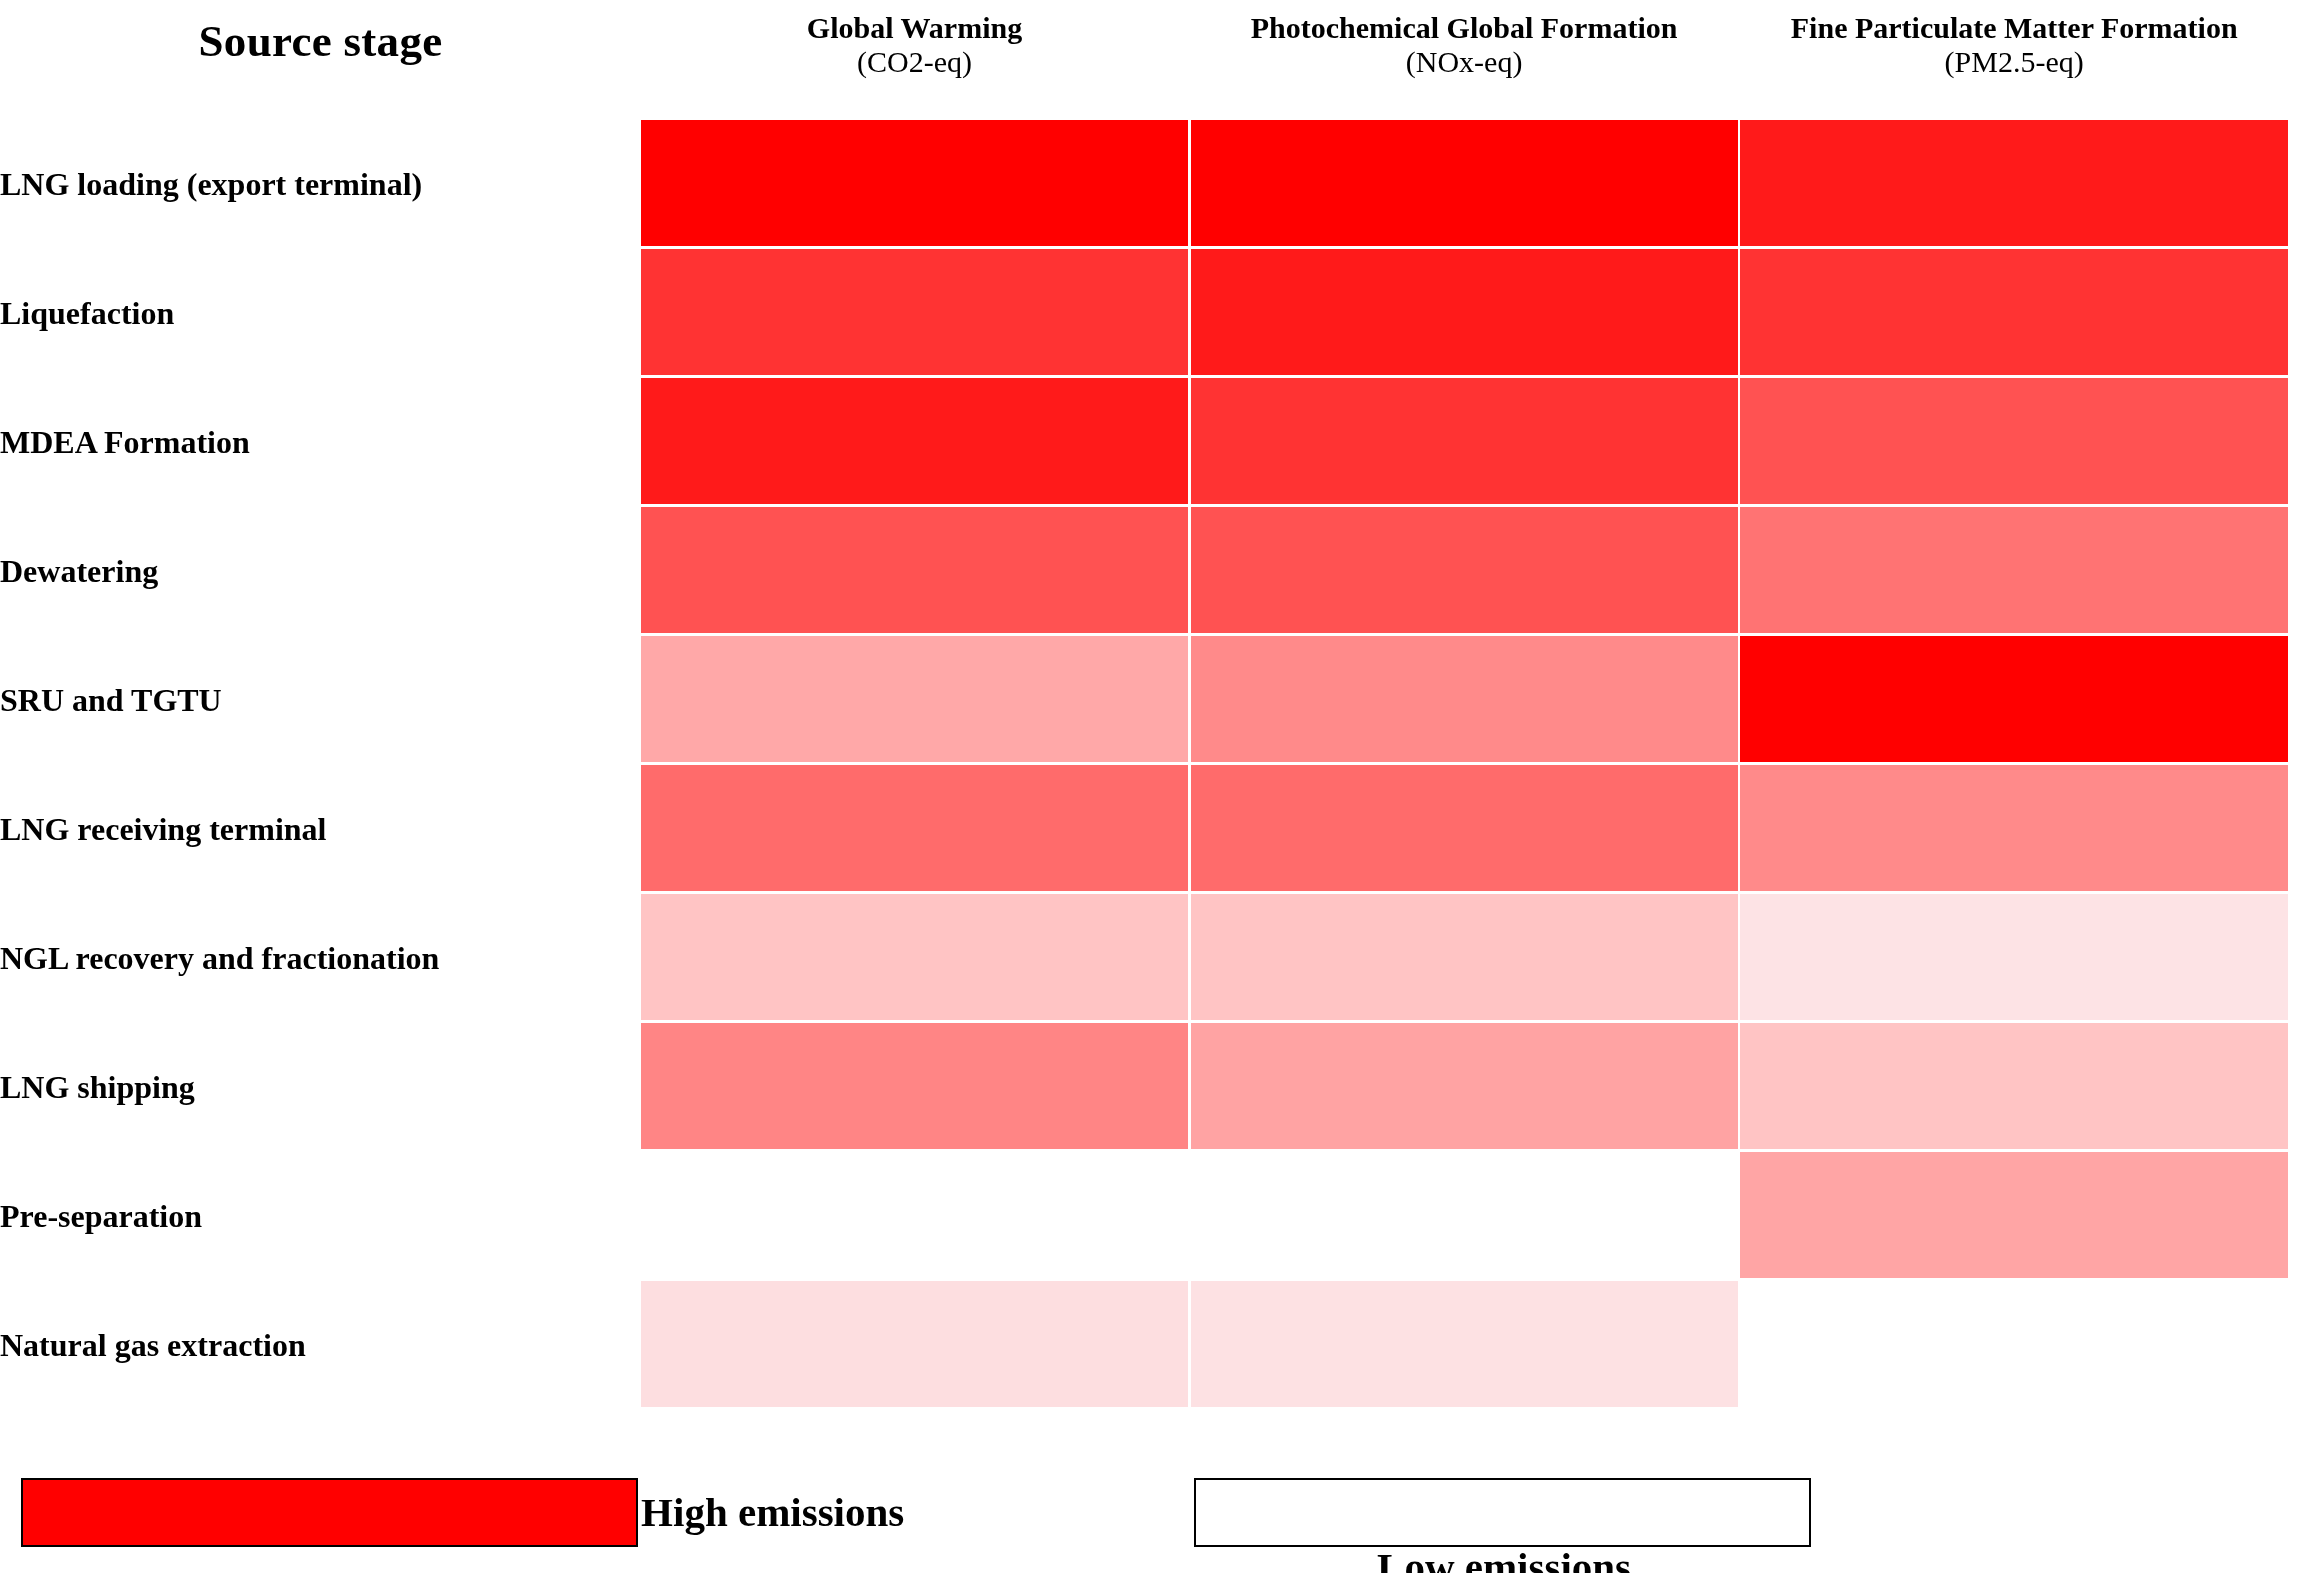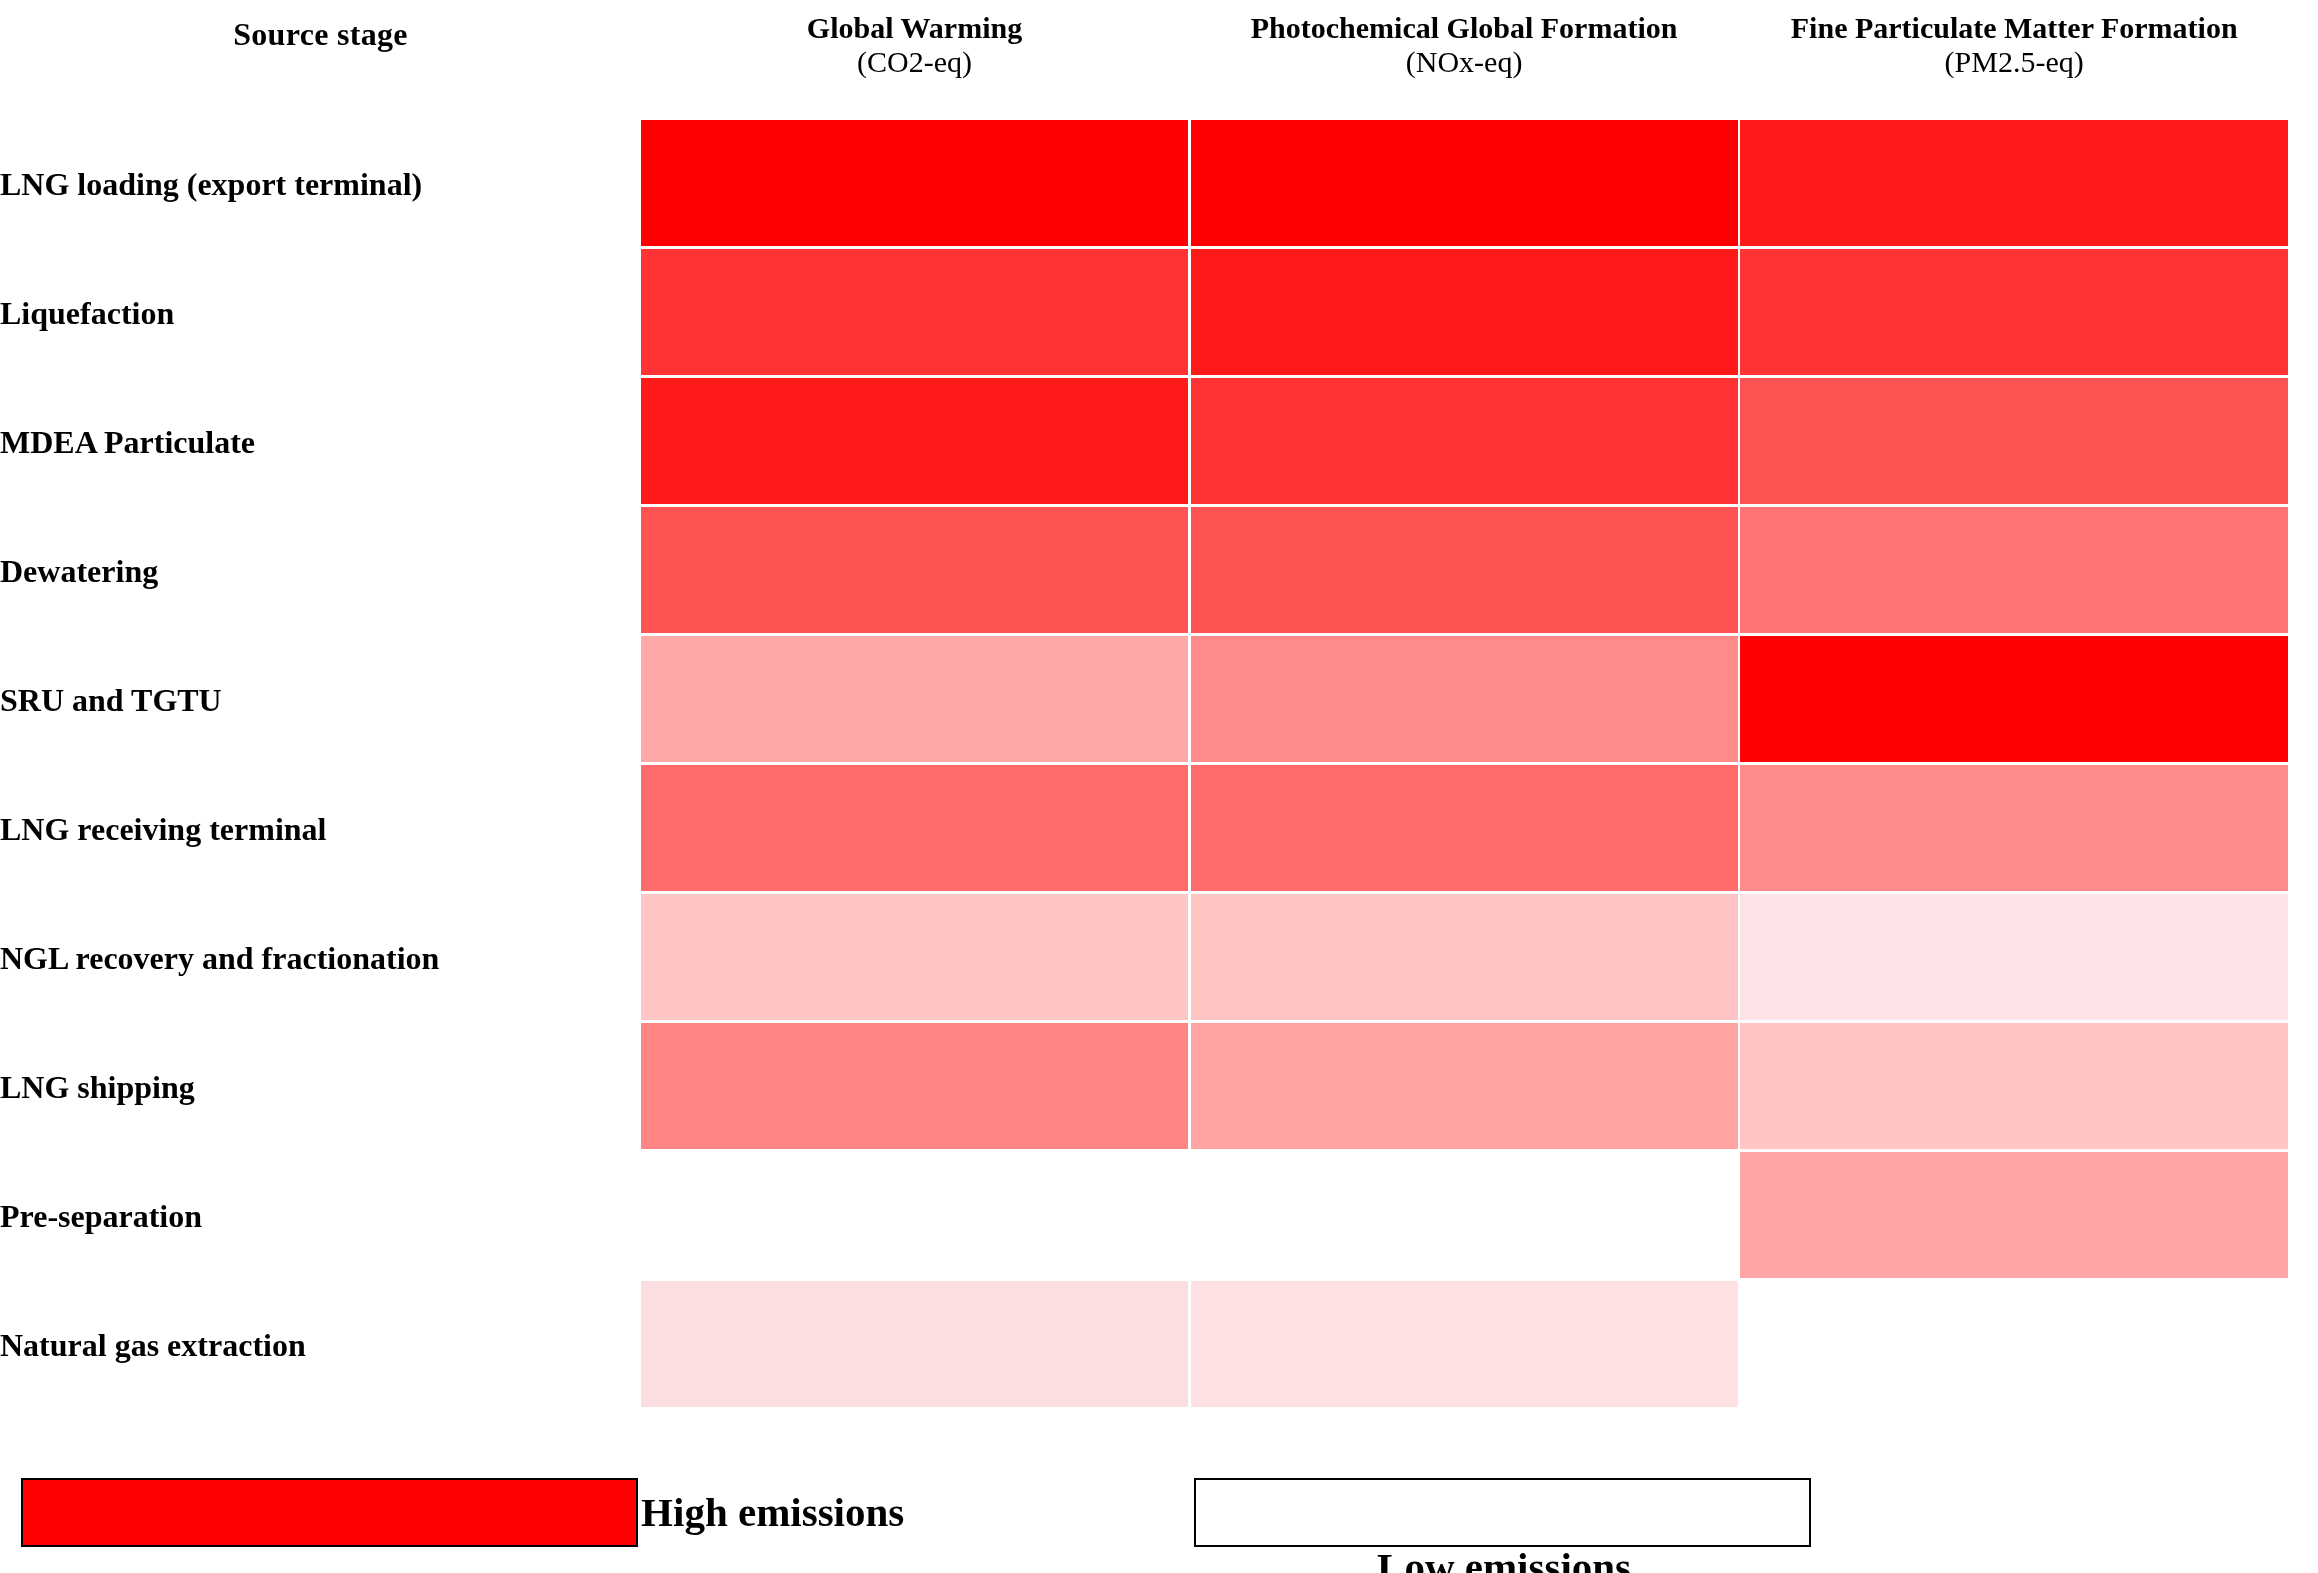--- a/index.html
+++ b/index.html
@@ -35,21 +35,21 @@
   }
   .hdr-label-col {
     width: 641px;
     display: flex;
     align-items: flex-start;
     justify-content: center;
     padding-top: 17.7px;
     box-sizing: border-box;
   }
   #page-title {
-    font-size: 32px;
+    font-size: 45px;
     font-weight: bold;
     line-height: 1.05;
     letter-spacing: 0.3px;
     white-space: nowrap;
   }
   .hdr-metric-col {
     display: flex;
     flex-direction: column;
     align-items: center;
     justify-content: flex-start;
@@ -180,21 +180,21 @@
       <div class="grid-row">
         <div class="row-label-cell">
           <div class="row-label-text">Liquefaction</div>
         </div>
         <div class="heat-cell c1" style="background: rgb(255, 51, 51);"></div>
         <div class="heat-cell c2" style="background: rgb(255, 26, 26);"></div>
         <div class="heat-cell c3" style="background: rgb(255, 51, 51);"></div>
       </div>
       <div class="grid-row">
         <div class="row-label-cell">
-          <div class="row-label-text">MDEA Particulate</div>
+          <div class="row-label-text">MDEA Formation</div>
         </div>
         <div class="heat-cell c1" style="background: rgb(255, 26, 26);"></div>
         <div class="heat-cell c2" style="background: rgb(255, 51, 51);"></div>
         <div class="heat-cell c3" style="background: rgb(255, 82, 82);"></div>
       </div>
       <div class="grid-row">
         <div class="row-label-cell">
           <div class="row-label-text">Dewatering</div>
         </div>
         <div class="heat-cell c1" style="background: rgb(255, 82, 82);"></div>

